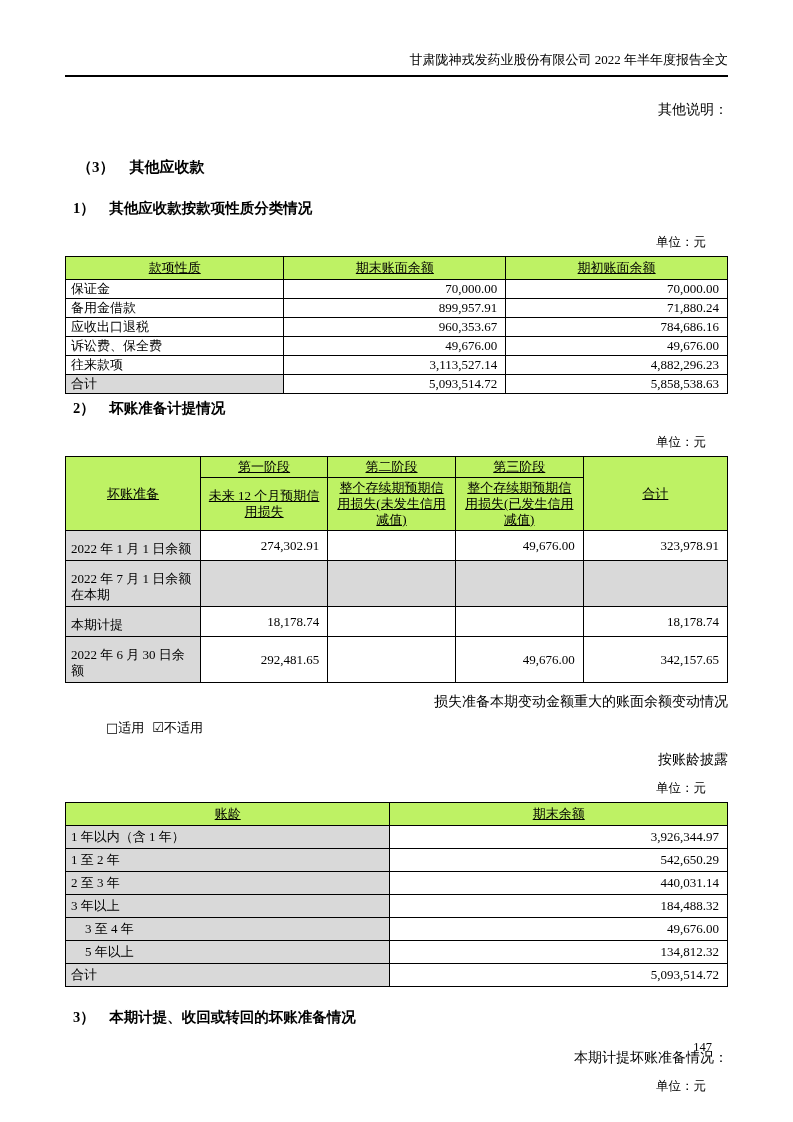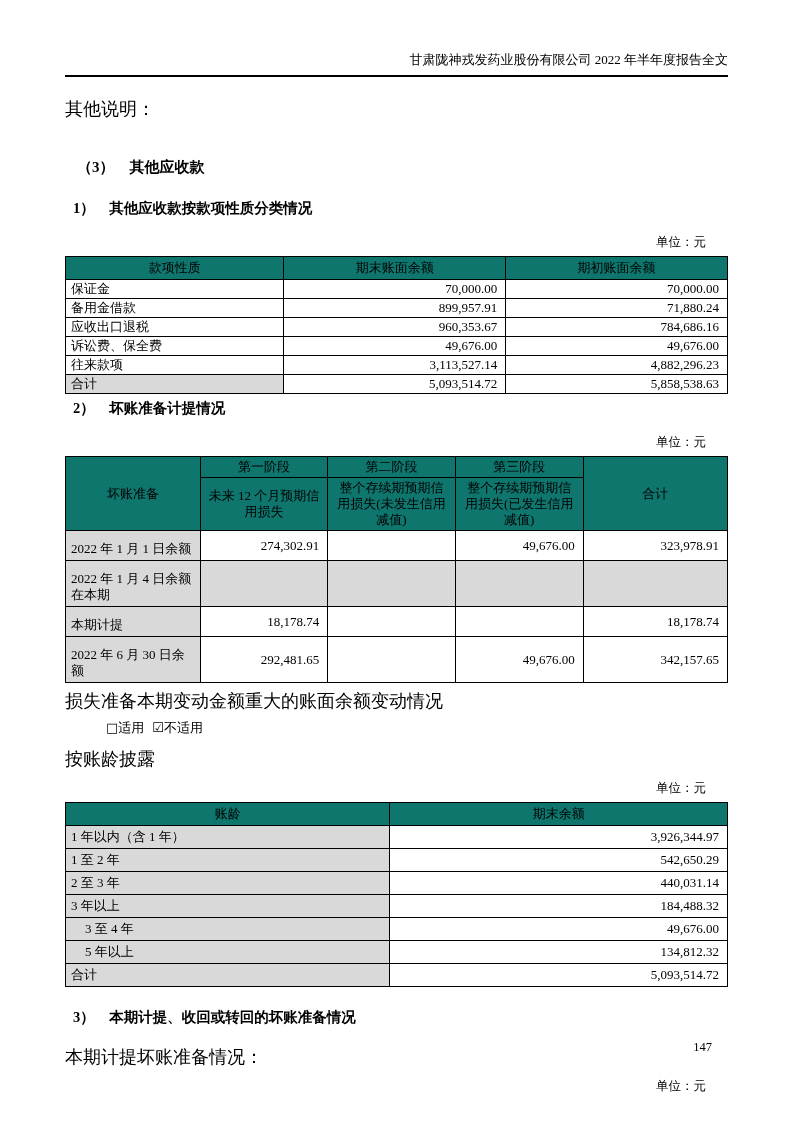--- a/index.html
+++ b/index.html
@@ -15,21 +15,21 @@
     width: 793px; height: 1122px;
     padding: 52px 65px 0 65px;
   }
   .doc-header {
     text-align: right;
     font-size: 13px;
     line-height: 16px;
     padding-bottom: 7px;
     border-bottom: 2px solid #000;
   }
-  .note { font-size: 18px; line-height: 17px; }
+  .note { font-size: 14px; line-height: 17px; text-align: right; }
   .note-other { margin-top: 24px; }
   .h-section {
     margin-top: 40px;
     padding-left: 12px;
     font-size: 15px;
     font-weight: bold;
     line-height: 19px;
   }
   .h-sub {
     margin-top: 22px;
@@ -55,21 +55,21 @@
     table-layout: fixed;
     font-size: 13px;
   }
   td {
     border: 1px solid #000;
     padding: 2px 6px;
     line-height: 16px;
     vertical-align: middle;
     word-break: break-all;
   }
-  .hd { background: #0f766e; text-align: center; }
+  .hd { background: #bef264; text-align: center; text-decoration: underline; }
   .shaded { background: #d9d9d9; }
   .lbl { text-align: left; padding-left: 5px; }
   .num { text-align: right; padding-right: 8px; }
   .t1 td { padding-top: 1px; padding-bottom: 1px; }
   .t1 .hd { padding-top: 3px; padding-bottom: 3px; }
   .t2 .sub { padding-top: 2px; padding-bottom: 2px; }
   .t2 td.lbl { padding-top: 10px; padding-bottom: 3px; }
   .t3 td { padding-top: 3px; padding-bottom: 3px; }
   .t3 .indent { padding-left: 19px; }
   .note-loss { margin-top: 10px; }
@@ -171,21 +171,21 @@
       <td class="hd sub">整个存续期预期信用损失(已发生信用减值)</td>
     </tr>
     <tr>
       <td class="lbl shaded">2022 年 1 月 1 日余额</td>
       <td class="num">274,302.91</td>
       <td class="num"></td>
       <td class="num">49,676.00</td>
       <td class="num">323,978.91</td>
     </tr>
     <tr>
-      <td class="lbl shaded">2022 年 1 月 4 日余额在本期</td>
+      <td class="lbl shaded">2022 年 7 月 1 日余额在本期</td>
       <td class="num shaded"></td>
       <td class="num shaded"></td>
       <td class="num shaded"></td>
       <td class="num shaded"></td>
     </tr>
     <tr>
       <td class="lbl shaded">本期计提</td>
       <td class="num">18,178.74</td>
       <td class="num"></td>
       <td class="num"></td>

